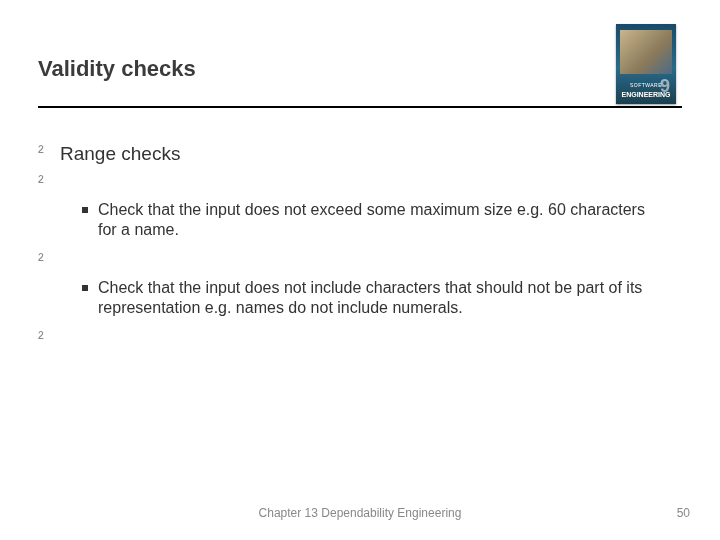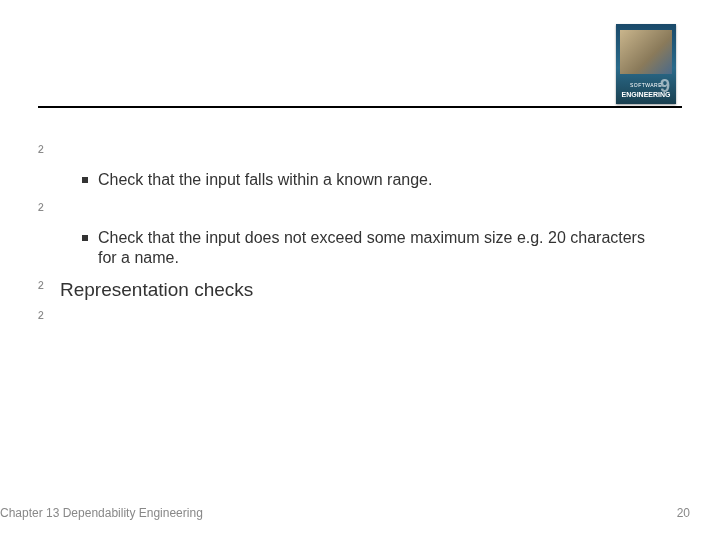--- a/index.html
+++ b/index.html
@@ -123,21 +123,21 @@
     font-size: 16px;
     line-height: 20px;
     color: #333;
     max-width: 560px;
   }
   .footer-center {
     position: absolute;
     bottom: 20px;
     left: 0;
     right: 0;
-    text-align: left;
+    text-align: center;
     font-size: 12px;
     color: #888;
   }
   .footer-right {
     position: absolute;
     bottom: 20px;
     right: 30px;
     font-size: 12px;
     color: #888;
   }
@@ -147,59 +147,62 @@
 
 <div class="slide">
 
   <div class="book-thumb">
     <div class="photo"></div>
     <div class="label1">SOFTWARE</div>
     <div class="label2">ENGINEERING</div>
     <div class="edition">9</div>
   </div>
 
+  <div class="title-area">
+    <div class="title">Validity checks</div>
+  </div>
   <div class="title-rule"></div>
 
   <div class="content">
+
+    <div class="l1">
+      <div class="l1-row">
+        <div class="l1-bullet">²</div>
+        <div class="l1-text">Range checks</div>
+      </div>
+    </div>
 
     <div class="l1">
       <div class="l1-row">
         <div class="l1-bullet">²</div>
       </div>
     </div>
     <div class="l2">
       <div class="l2-row">
         <div class="l2-bullet"></div>
-        <div class="l2-text">Check that the input falls within a known range.</div>
+        <div class="l2-text">Check that the input does not exceed some maximum size e.g. 60 characters for a name.</div>
       </div>
     </div>
 
     <div class="l1">
       <div class="l1-row">
         <div class="l1-bullet">²</div>
       </div>
     </div>
     <div class="l2">
       <div class="l2-row">
         <div class="l2-bullet"></div>
-        <div class="l2-text">Check that the input does not exceed some maximum size e.g. 20 characters for a name.</div>
-      </div>
-    </div>
-
-    <div class="l1">
-      <div class="l1-row">
-        <div class="l1-bullet">²</div>
-        <div class="l1-text">Representation checks</div>
+        <div class="l2-text">Check that the input does not include characters that should not be part of its representation e.g. names do not include numerals.</div>
       </div>
     </div>
 
     <div class="l1">
       <div class="l1-row">
         <div class="l1-bullet">²</div>
       </div>
     </div>
 
   </div>
 
   <div class="footer-center">Chapter 13 Dependability Engineering</div>
-  <div class="footer-right">20</div>
+  <div class="footer-right">50</div>
 
 </div>
 
 </body></html>

